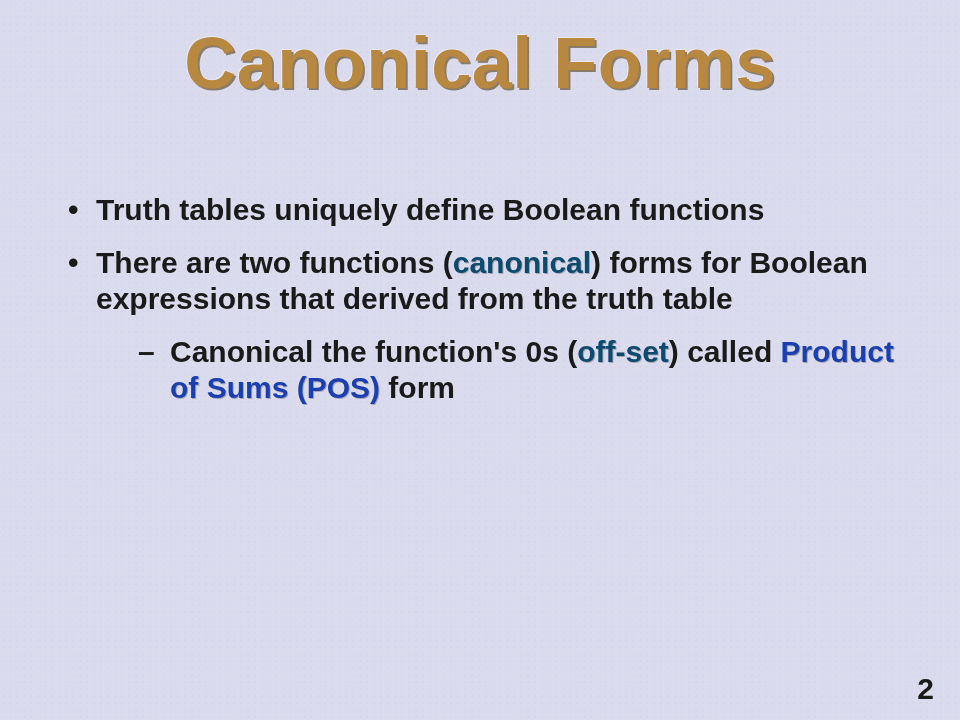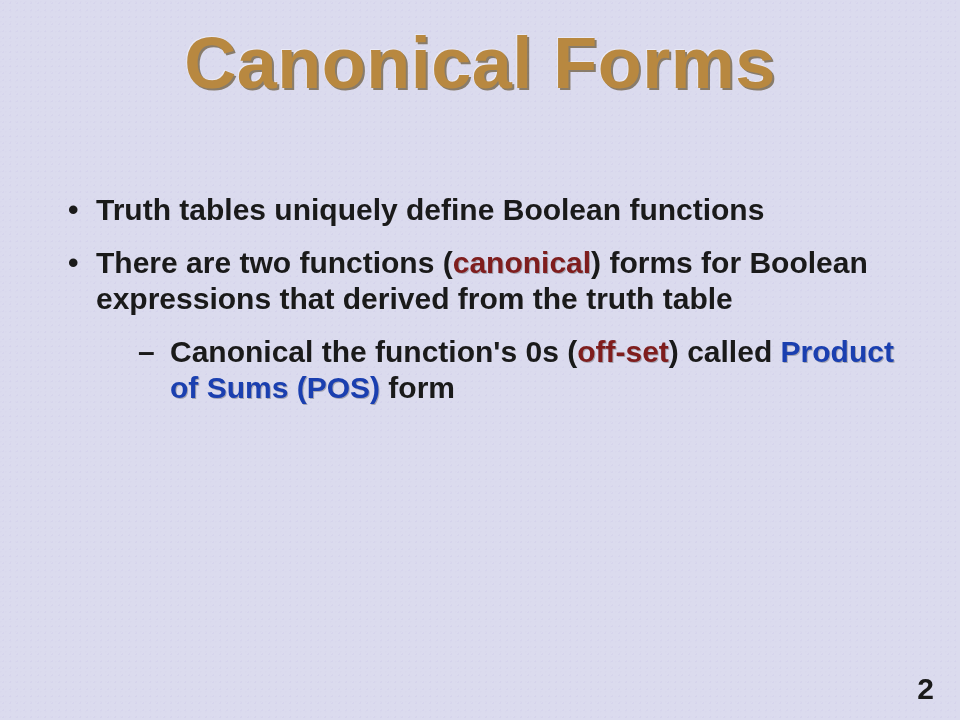--- a/index.html
+++ b/index.html
@@ -70,21 +70,21 @@
   }
   .b2::before {
     content: "–";
     position: absolute;
     left: 28px;
     top: 0;
     font-size: 30px;
     color: #1a1a1a;
   }
   .red {
-    color: #7f1d1d;
+    color: #0c4a6e;
     text-shadow: 1px 1px 0 rgba(0,0,0,0.25);
   }
   .blue {
     color: #1a3fb0;
     text-shadow: 1px 1px 0 rgba(0,0,0,0.25);
   }
   .pagenum {
     position: absolute;
     right: 26px;
     bottom: 14px;

